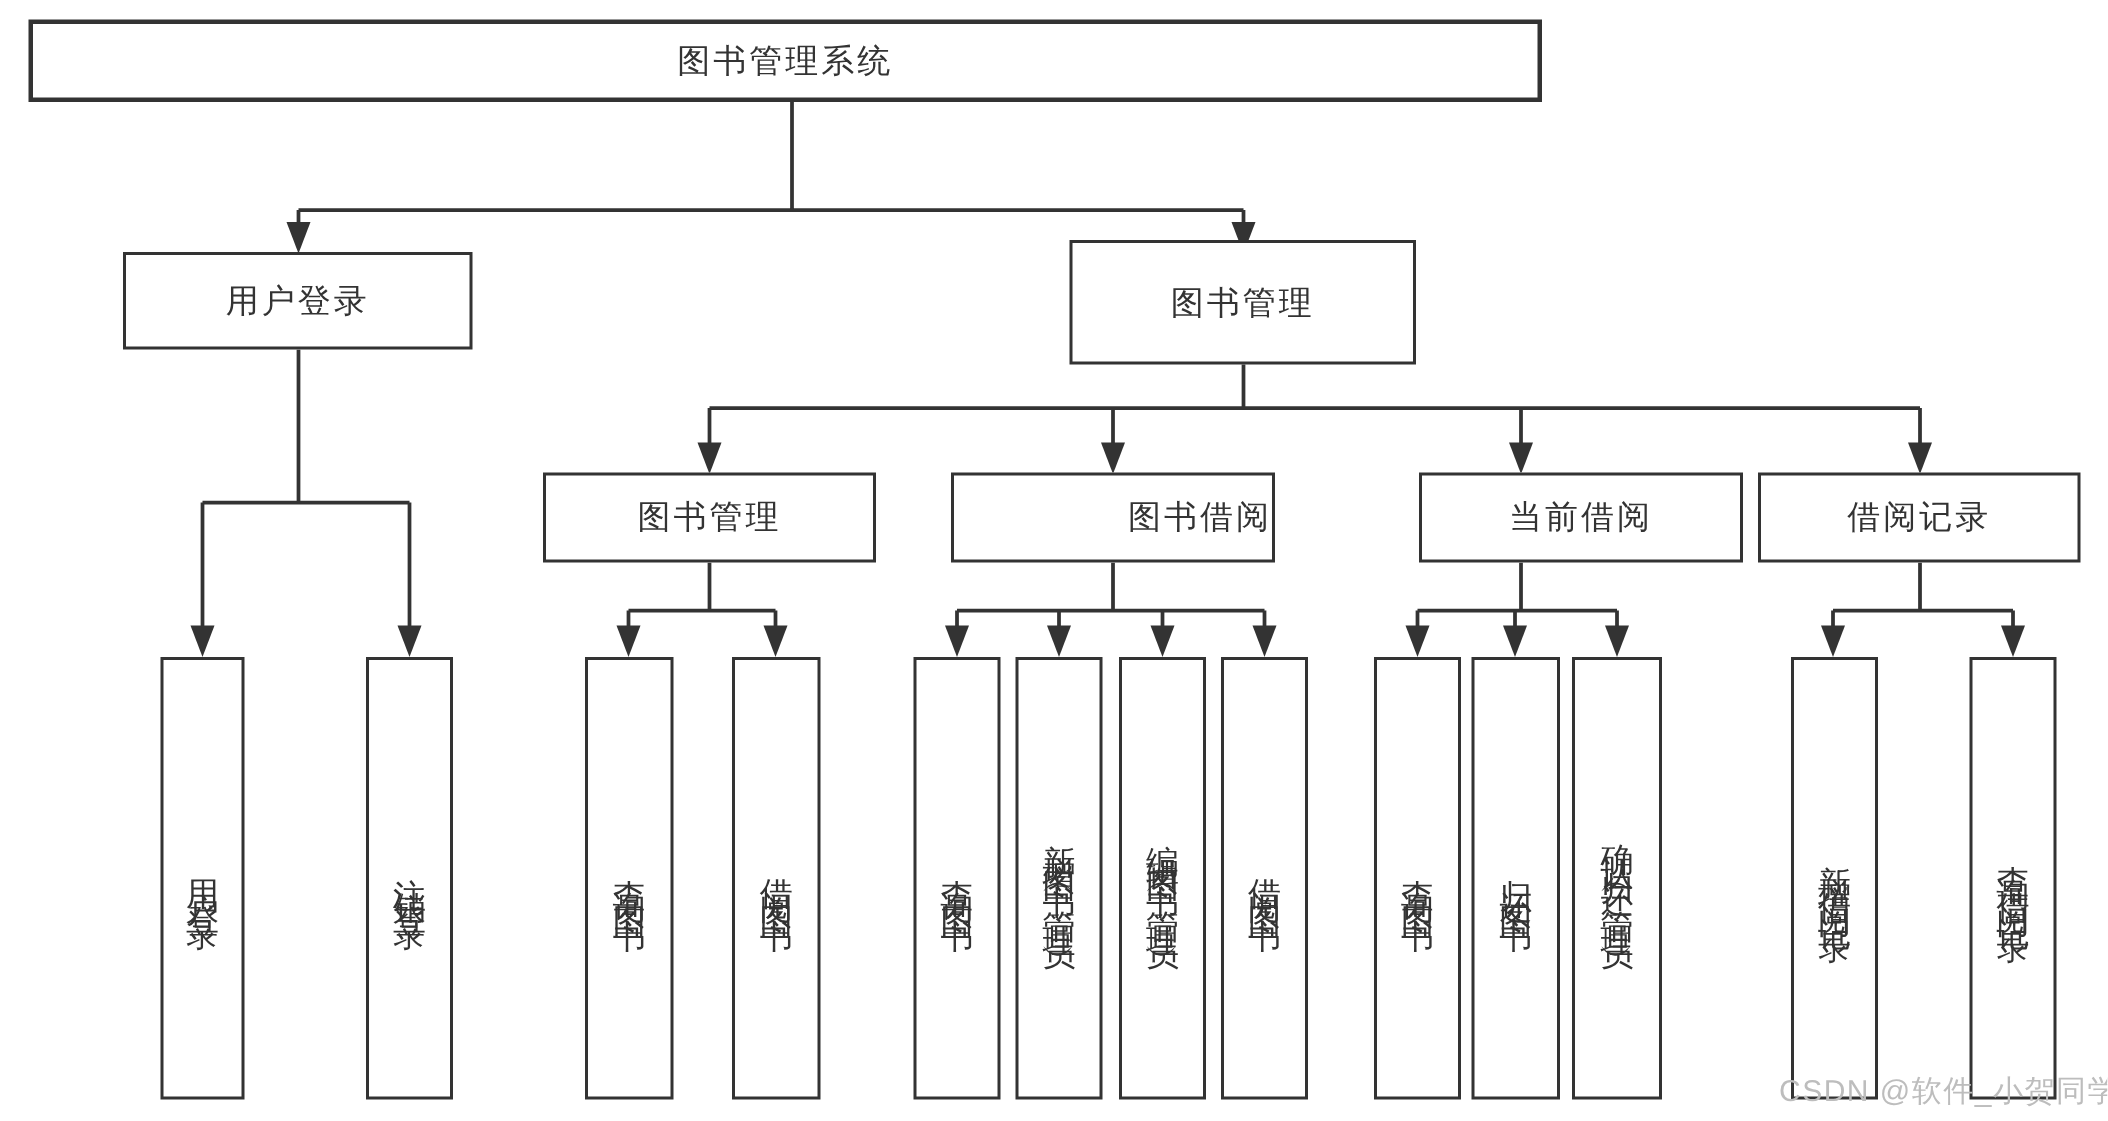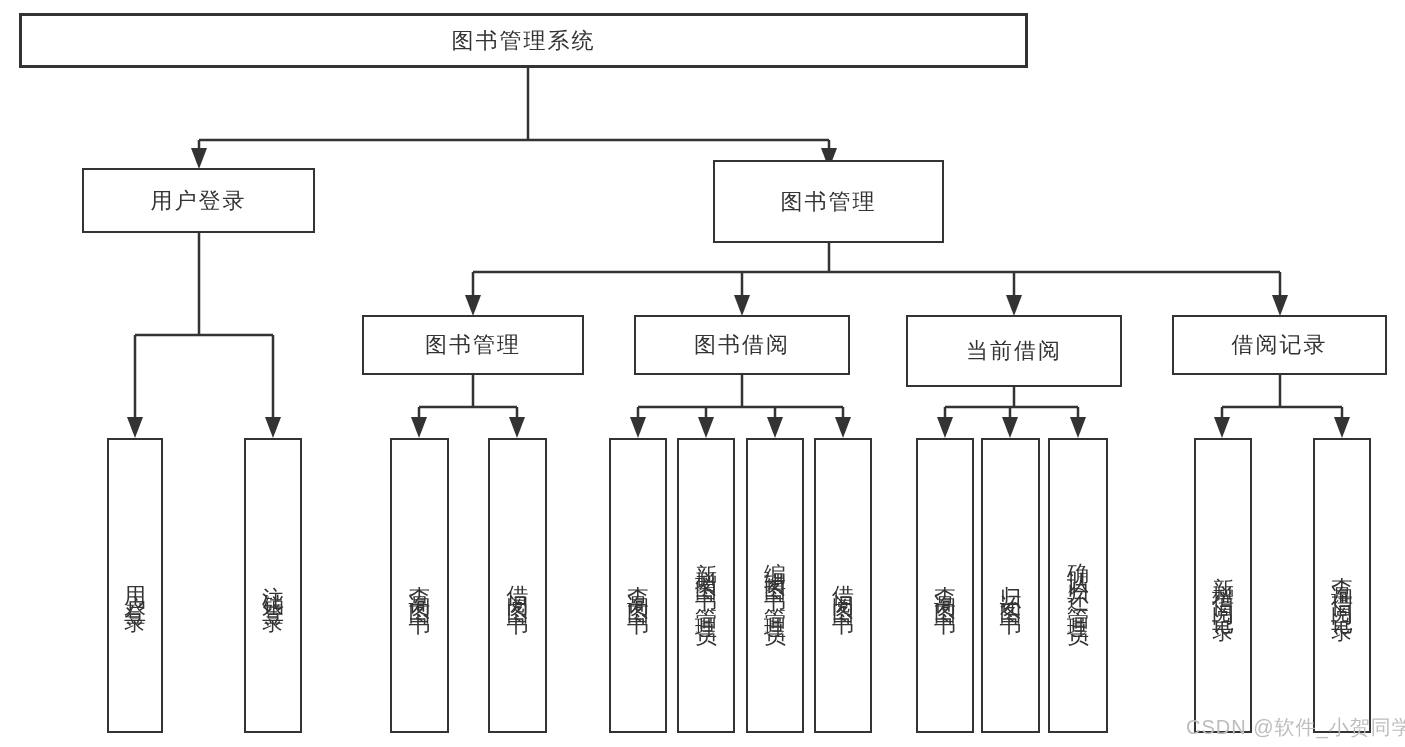--- a/index.html
+++ b/index.html
@@ -107,24 +107,24 @@
   <div class="node h" style="left:82px; top:168px; width:233px; height:65px;">
     <span class="lbl">用户登录</span>
   </div>
   <div class="node h" style="left:713px; top:160px; width:231px; height:83px;">
     <span class="lbl">图书管理</span>
   </div>
 
   <div class="node h" style="left:362px; top:315px; width:222px; height:60px;">
     <span class="lbl">图书管理</span>
   </div>
-  <div class="node h" style="left:634px; top:315px; width:216px; height:60px;">
+  <div class="node h" style="left:634px; top:315px; width:216px; height:60px;justify-content:flex-end;">
     <span class="lbl">图书借阅</span>
   </div>
-  <div class="node h" style="left:906px; top:315px; width:216px; height:72px;">
+  <div class="node h" style="left:946px; top:315px; width:216px; height:60px;">
     <span class="lbl">当前借阅</span>
   </div>
   <div class="node h" style="left:1172px; top:315px; width:215px; height:60px;">
     <span class="lbl">借阅记录</span>
   </div>
 
   <div class="node v" style="left:107px; top:438px; width:56px; height:295px;">
     <span class="lbl">用户登录</span>
   </div>
   <div class="node v" style="left:244px; top:438px; width:58px; height:295px;">

